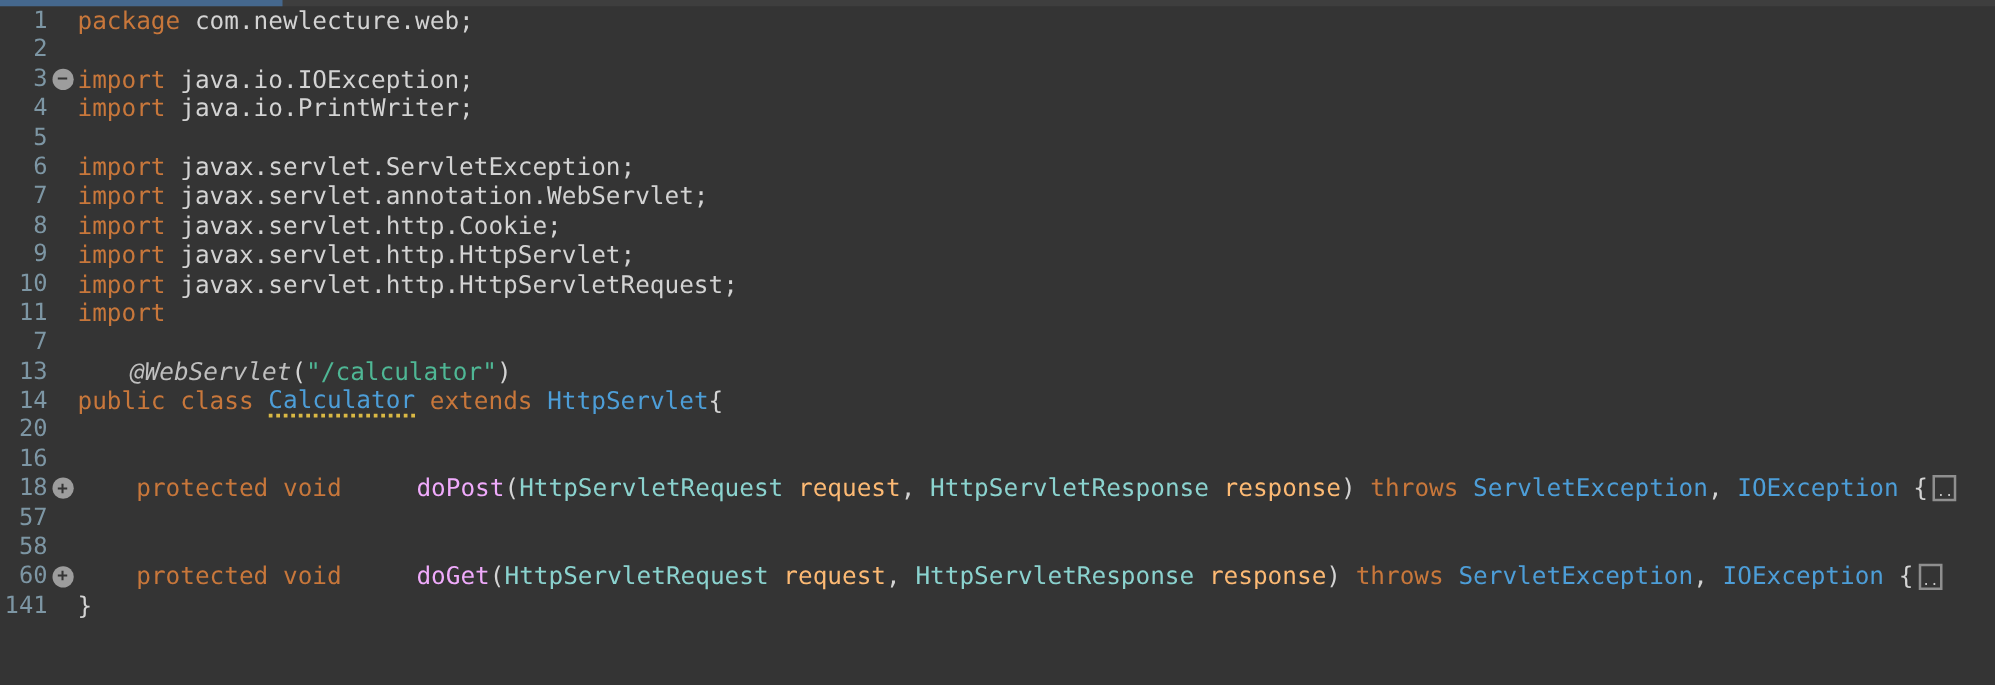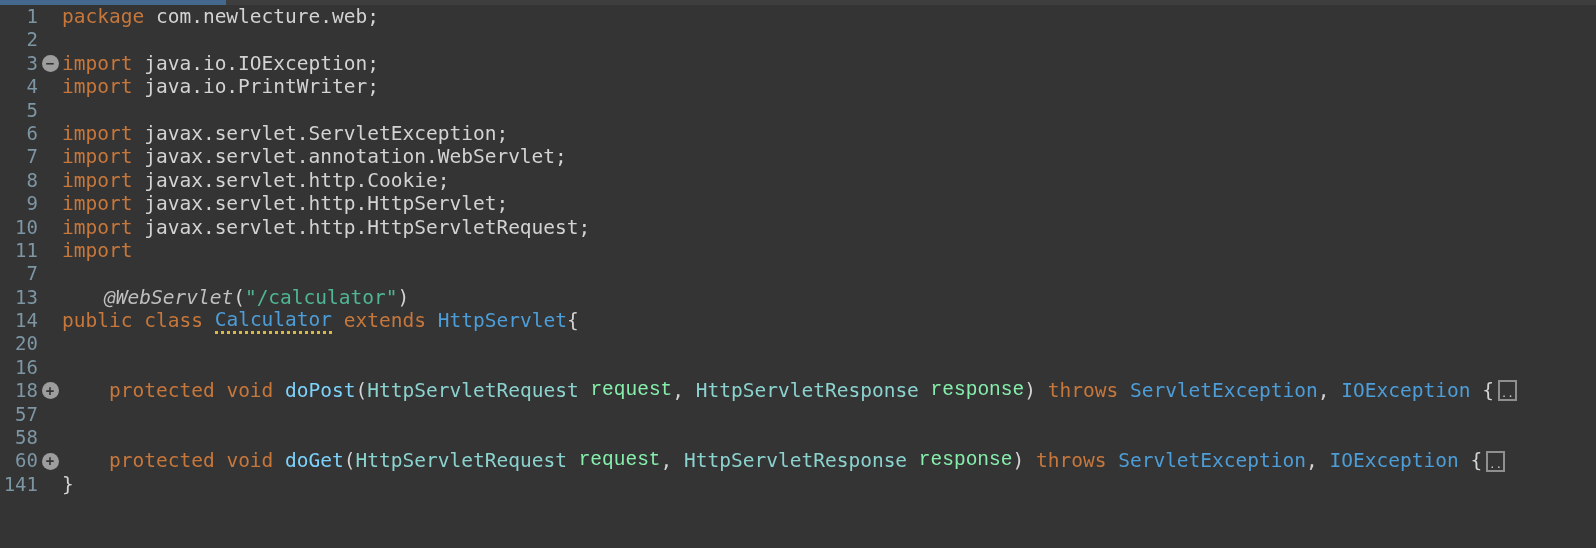--- a/index.html
+++ b/index.html
@@ -50,22 +50,22 @@
     flex:1 1 auto;
     display:flex;align-items:center;
     height:100%;
   }
   .code-line.current .code-text{background:#3d3d3d;}
   .tk-keyword{color:#c8773b;}
   .tk-plain{color:#d3d3d3;}
   .tk-string{color:#4fb795;}
   .tk-type{color:#4d9ed8;}
   .tk-typecyan{color:#8bd3cf;}
-  .tk-method{color:#7dd3fc;}
-  .tk-param{color:#86efac;font-family:Liberation Mono, monospace;}
+  .tk-method{color:#f0abfc;margin-left:48px;}
+  .tk-param{color:#fdba74;}
   .tk-annotation{color:#bfbfbf;font-style:italic;margin-left:42px;}
   .tk-classdef{
     color:#4d9ed8;
     border-bottom:3px dotted #d9b844;
     padding-bottom:0px;
   }
   .fold-box{
     display:inline-flex;align-items:flex-end;justify-content:center;
     width:19px;height:21px;
     border:2px solid #8f8f8f;

